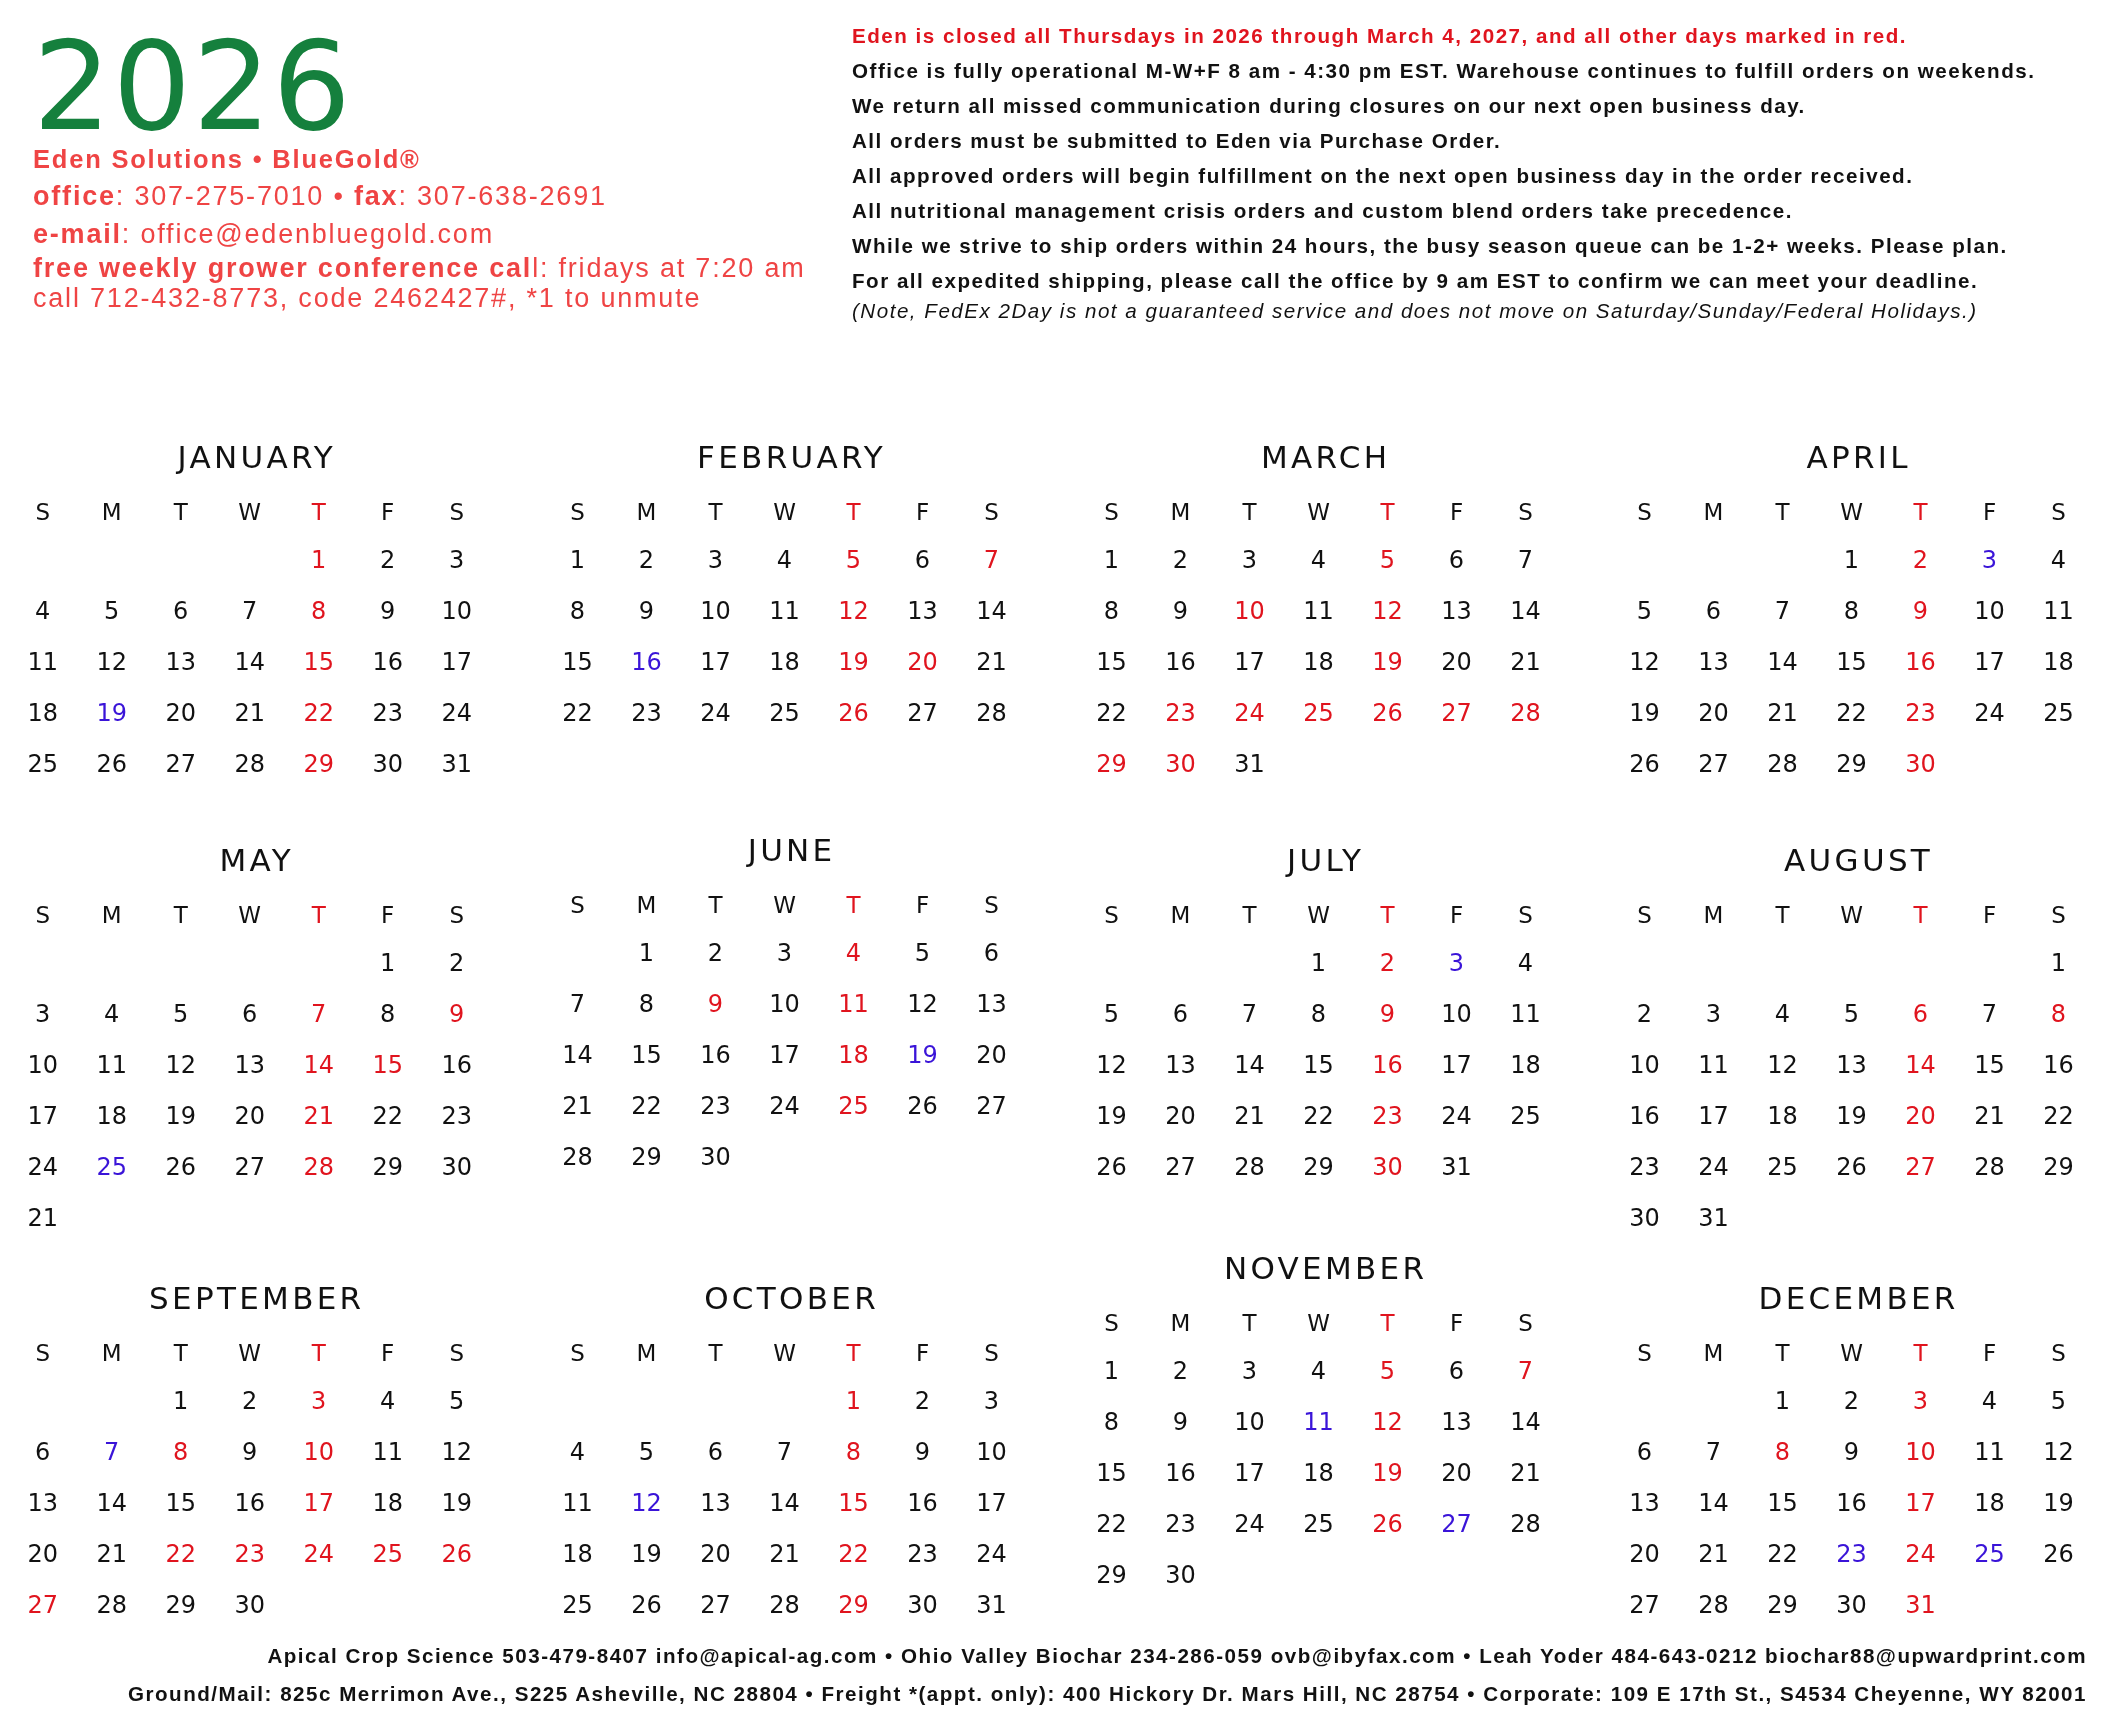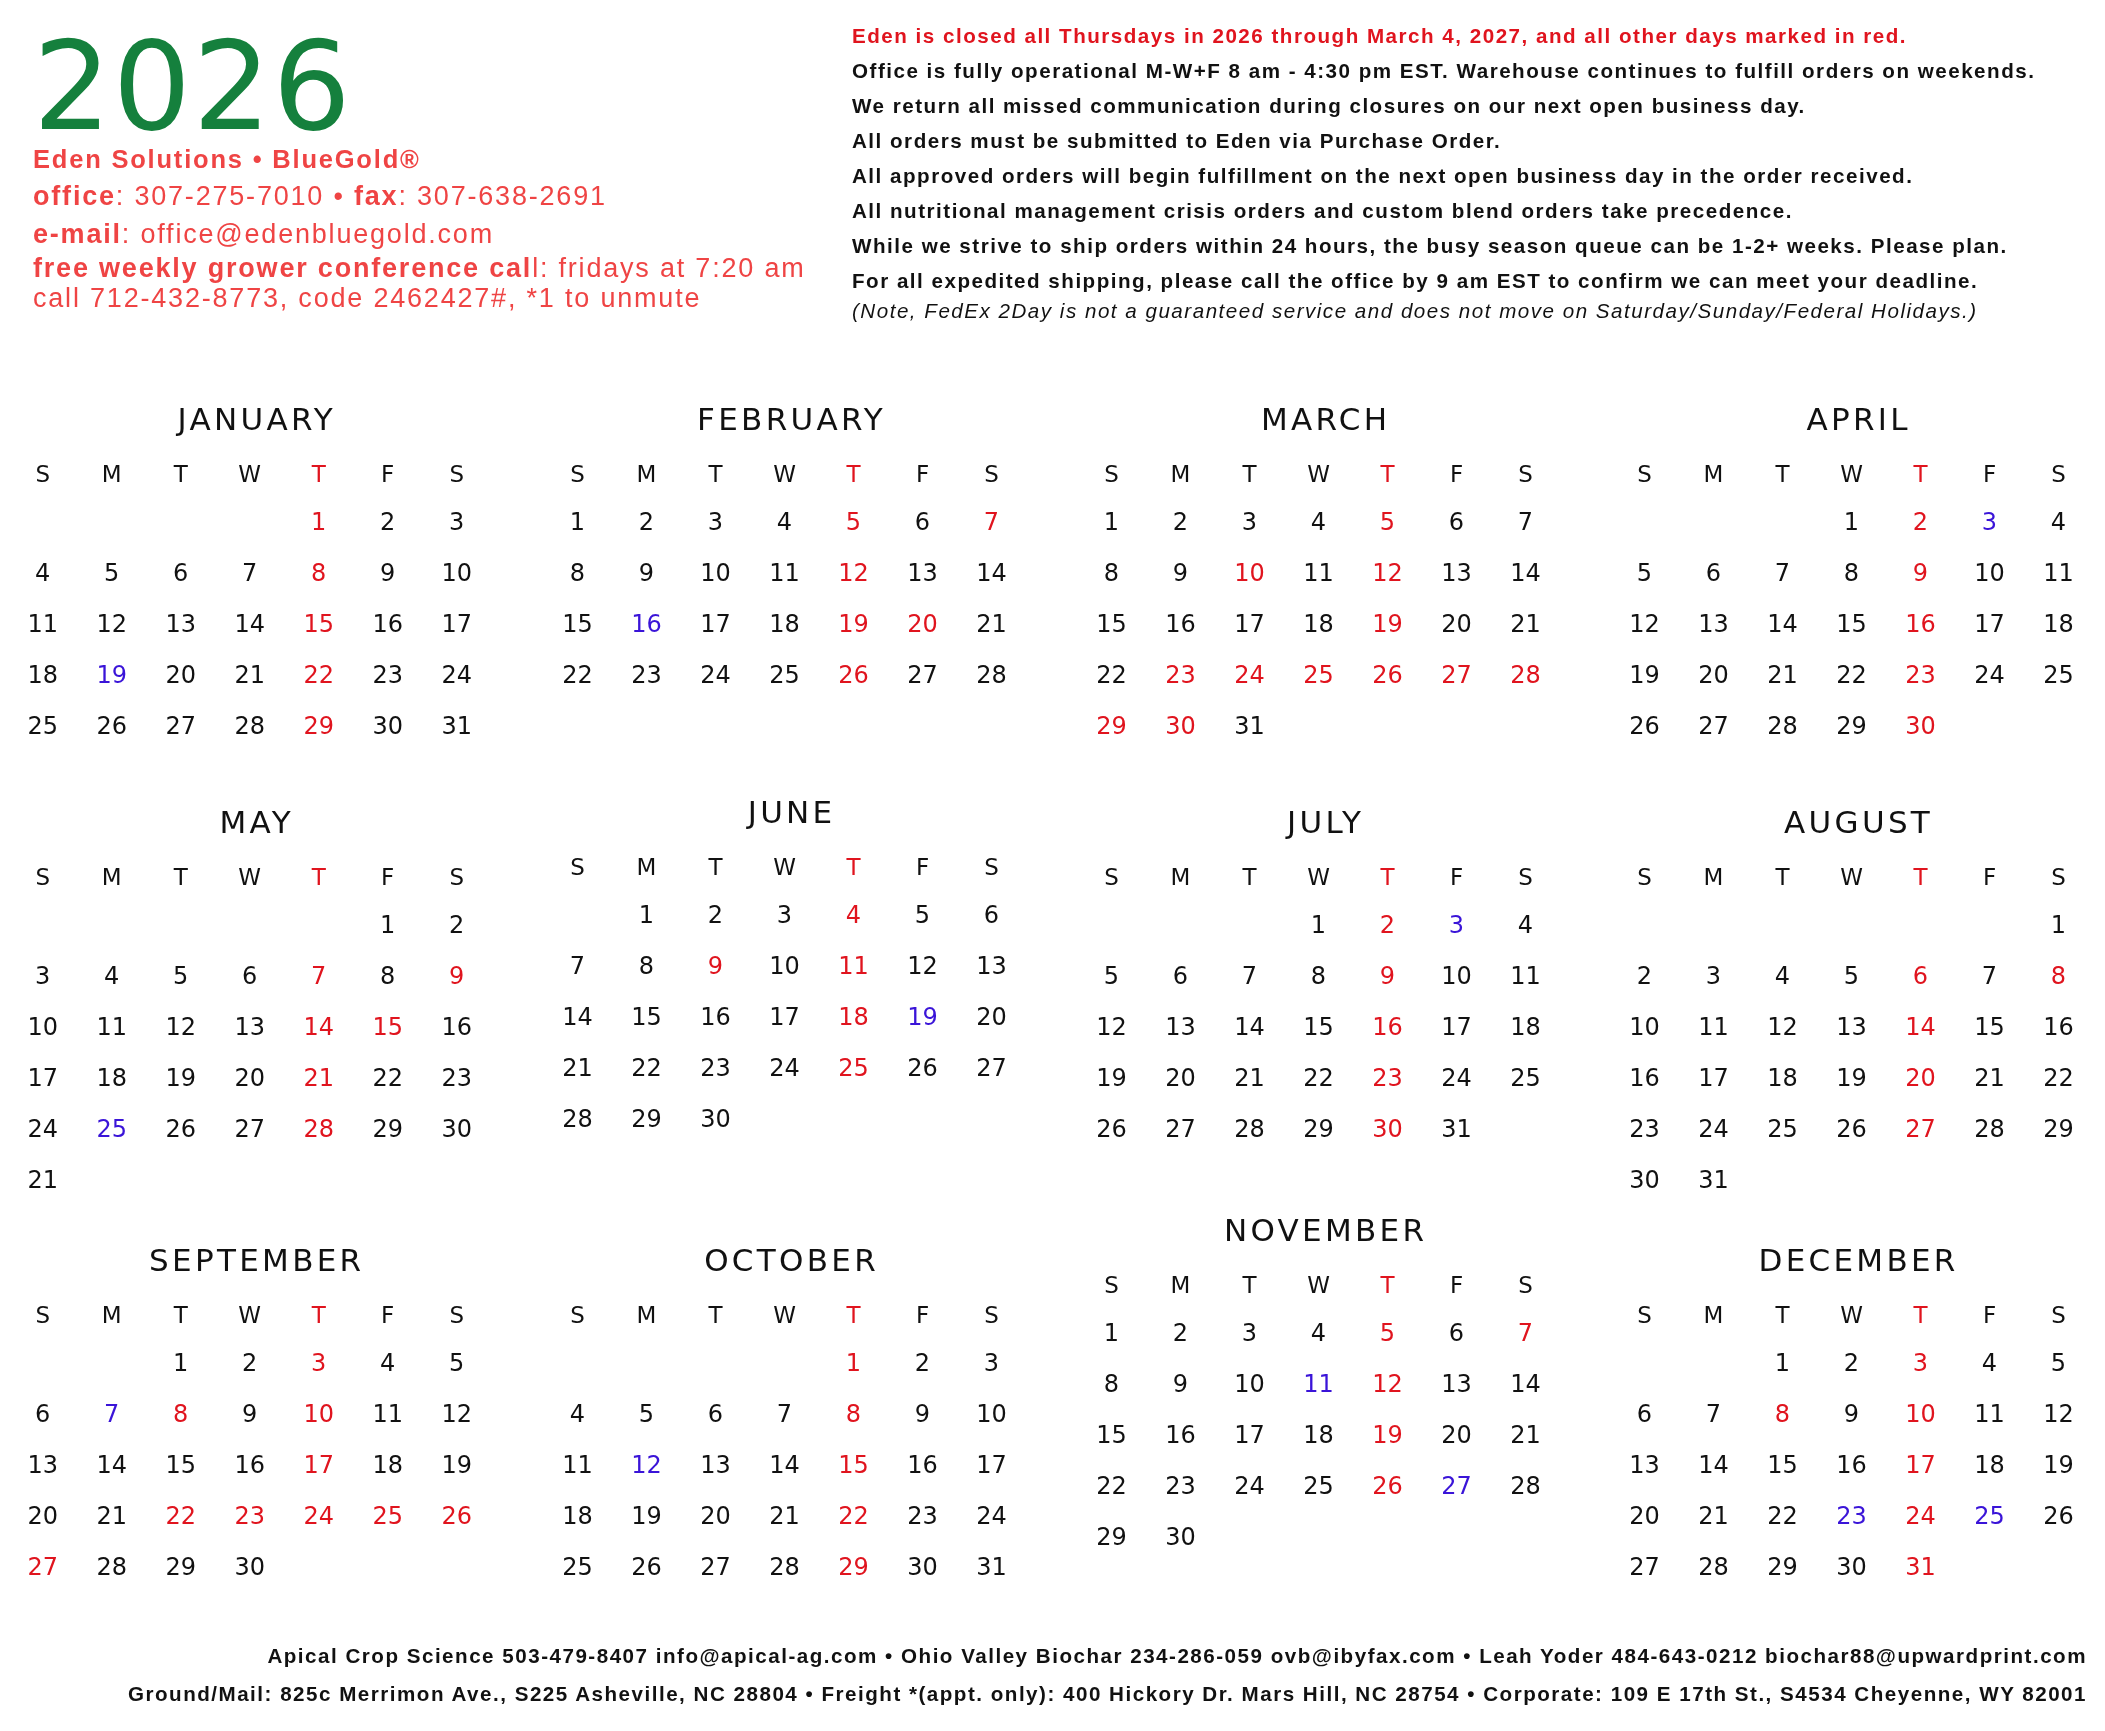--- a/index.html
+++ b/index.html
@@ -7,21 +7,21 @@
   .year { position:absolute; left:33px; top:25px; font-family:"DejaVu Sans", sans-serif; font-size:123px; line-height:123px; color:#15803d; letter-spacing:1.6px; }
   .contact { position:absolute; left:33px; top:141px; width:806px; font-family:"Liberation Sans", sans-serif; color:#ef4444; }
   .contact .line { font-size:27px; line-height:38px; letter-spacing:1.8px; white-space:nowrap; }
   .contact .company { font-weight:bold; font-size:25.5px; letter-spacing:1.8px; line-height:36px; }
   .contact b { font-weight:bold; }
   .contact .tight { line-height:30px; }
   .notices { position:absolute; left:852px; top:18px; width:1242px; font-family:"Liberation Sans", sans-serif; }
   .notices .n { font-size:20.6px; font-weight:bold; letter-spacing:1.5px; line-height:35px; white-space:nowrap; }
   .notices .n.note { font-weight:normal; font-style:italic; line-height:26px; }
   .months { position:absolute; left:0; top:395px; width:2105px; }
-  .month { position:absolute; width:489px; }
+  .month { position:absolute; width:489px;margin-top:38px; }
   .month .mname { text-align:center; font-family:"DejaVu Sans", sans-serif; font-size:31px; letter-spacing:3.3px; color:#111; height:49px; line-height:49px; padding-left:8.2px; }
   .grid { display:grid; grid-template-columns:repeat(7, 69px); margin-top:8.2px; }
   .grid .cell { text-align:center; height:51px; line-height:51px; font-family:"DejaVu Sans", sans-serif; font-size:24px; color:#111; }
   .grid .hdr { height:45px; line-height:45px; font-size:23px; }
   .red { color:#e0141e !important; }
   .blue { color:#3a14d8 !important; }
   .footer { position:absolute; left:0; top:1637px; width:2087px; text-align:right; font-family:"Liberation Sans", sans-serif; font-weight:bold; font-size:20.6px; letter-spacing:1.5px; color:#111; }
   .footer .fl { line-height:38px; white-space:nowrap; }
 </style>
 </head>

